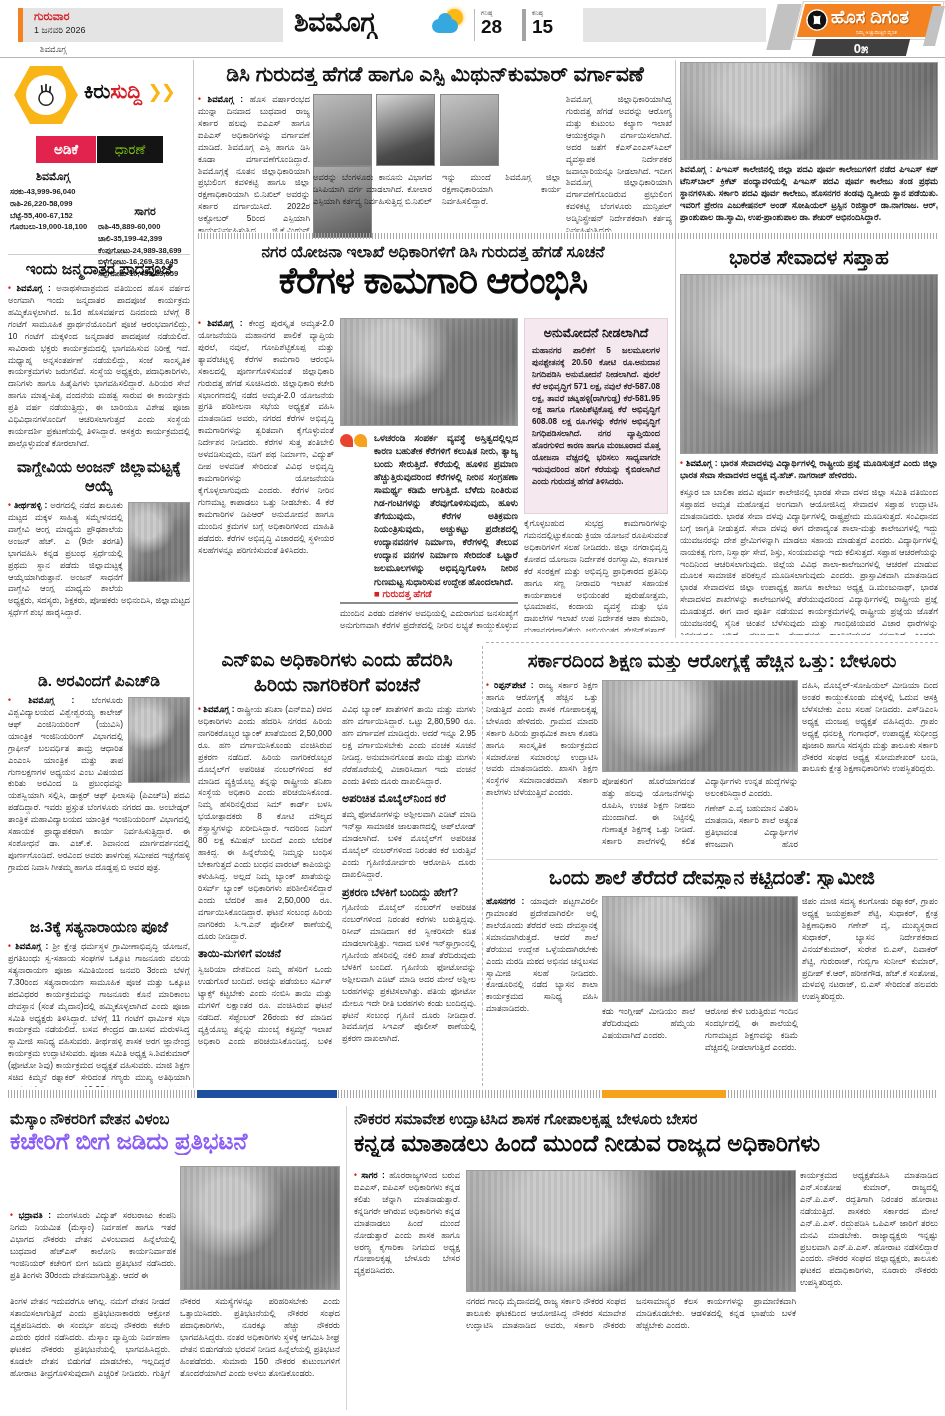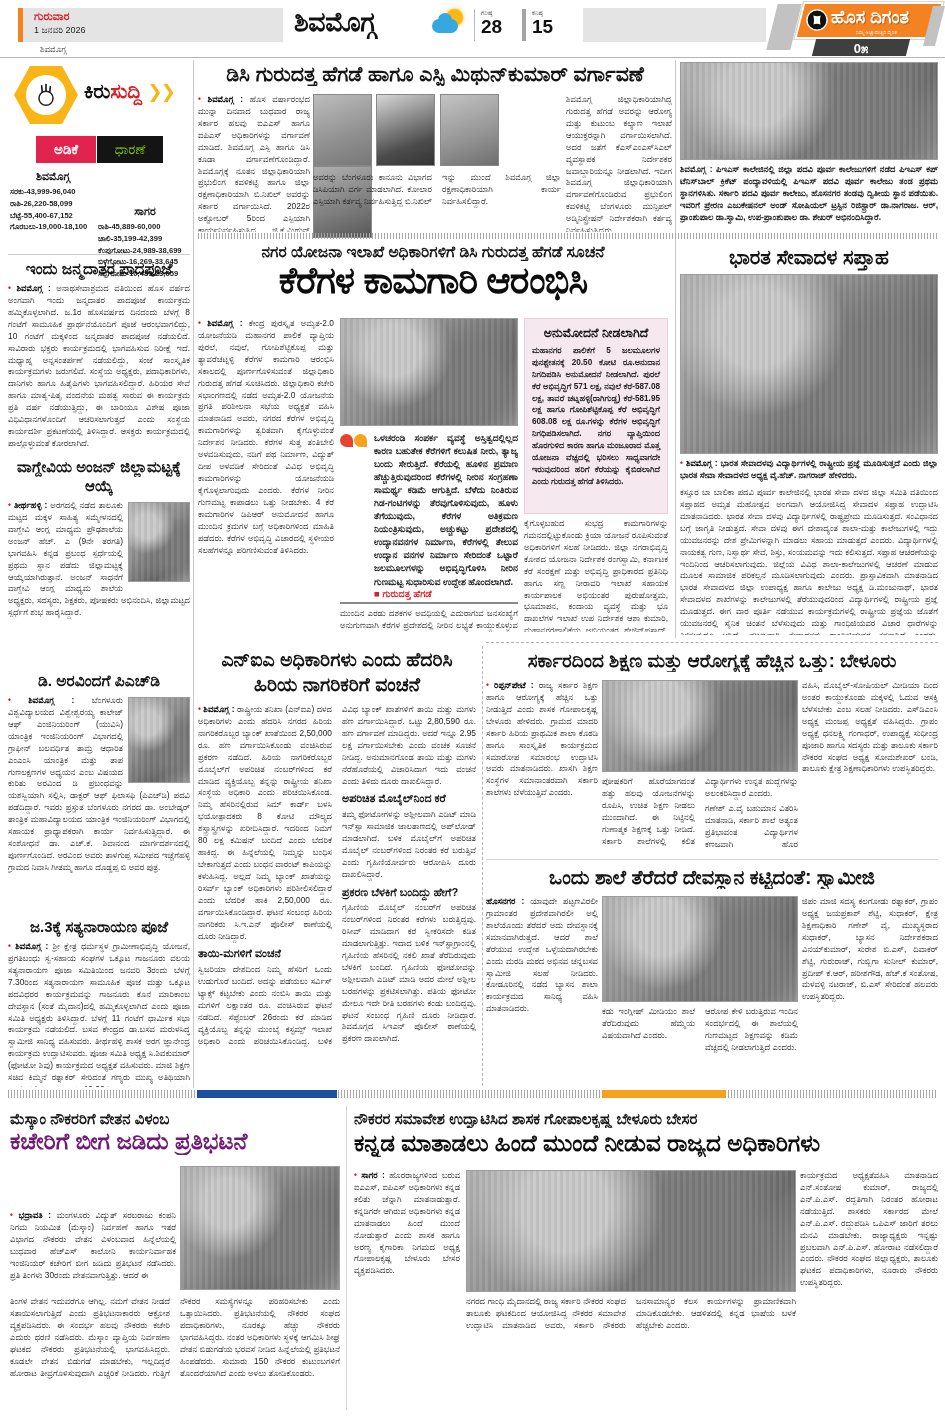--- a/index.html
+++ b/index.html
@@ -275,21 +275,21 @@
   <div class="abs bt just" style="left:802px;top:896px;width:136px;height:190px;">
     <span>ಜಿಪಂ ಮಾಜಿ ಸದಸ್ಯ ಕಲಗೋಡು ರತ್ನಾಕರ್, ಗ್ರಾಪಂ ಅಧ್ಯಕ್ಷ ಜಯಪ್ರಕಾಶ್ ಶೆಟ್ಟಿ, ಸುಧಾಕರ್, ಕ್ಷೇತ್ರ ಶಿಕ್ಷಣಾಧಿಕಾರಿ ಗಣೇಶ್ ವೈ, ಮುಖ್ಯಸ್ಥರಾದ ಸುಧಾಕರ್, ಬ್ಯಾಸನ ನಿರ್ದೇಶಕರಾದ ವಿನಯ್‌ಕುಮಾರ್, ಸುರೇಶ ಬಿ.ಎಸ್, ದಿವಾಕರ್ ಶೆಟ್ಟಿ, ಗುರುರಾಜ್, ಗುಬ್ಬಿಗಾ ಸುನೀಲ್ ಕುಮಾರ್, ಪ್ರದೀಪ್ ಕೆ.ಆರ್, ಹರೀಶಗೌಡ, ಹೆಚ್.ಕೆ ಸಂತೋಷ, ಮಳವಳ್ಳಿ ನಟರಾಜ್, ಬಿ.ಎಸ್ ಸೇರಿದಂತೆ ಹಲವರು ಉಪಸ್ಥಿತರಿದ್ದರು.</span>
   </div>
 
   <div class="abs hhatch" style="left:8px;top:1090px;width:930px;height:8px;"></div>
   <div class="abs" style="left:197px;top:1090px;width:140px;height:8px;background:#1c4fa0;"></div>
   <div class="abs" style="left:602px;top:1090px;width:124px;height:8px;background:#f6a21d;"></div>
   <div class="abs vrule" style="left:346px;top:1106px;height:304px;background:#d5d5d5;"></div>
 
   <div class="abs kick" style="left:10px;top:1110px;width:330px;font-size:15px;">ಮೆಸ್ಕಾಂ ನೌಕರರಿಗೆ ವೇತನ ವಿಳಂಬ</div>
-  <div class="abs" style="left:10px;top:1128px;width:332px;font-size:23px;font-weight:900;color:#701a75;white-space:nowrap;overflow:hidden;">ಕಚೇರಿಗೆ ಬೀಗ ಜಡಿದು ಪ್ರತಿಭಟನೆ</div>
+  <div class="abs" style="left:10px;top:1128px;width:332px;font-size:23px;font-weight:900;color:#8b5cf6;white-space:nowrap;overflow:hidden;">ಕಚೇರಿಗೆ ಬೀಗ ಜಡಿದು ಪ್ರತಿಭಟನೆ</div>
   <div class="abs bt just" style="left:10px;top:1166px;width:166px;height:128px;margin-top:44px;">
     <span class="rb">•</span>
     <span class="dl">ಭದ್ರಾವತಿ :</span>
     <span>ಮಂಗಳೂರು ವಿದ್ಯುತ್ ಸರಬರಾಜು ಕಂಪನಿ ನಿಗಮ ನಿಯಮಿತ (ಮೆಸ್ಕಾಂ) ನಿರ್ವಹಣೆ ಹಾಗೂ ಇತರೆ ವಿಭಾಗದ ನೌಕರರು ವೇತನ ವಿಳಂಬವಾದ ಹಿನ್ನೆಲೆಯಲ್ಲಿ ಬುಧವಾರ ಹೆಚ್‌ಎಸ್ ಕಾಲೋನಿ ಕಾರ್ಯನಿರ್ವಾಹಕ ಇಂಜಿನಿಯರ್ ಕಚೇರಿಗೆ ಬೀಗ ಜಡಿದು ಪ್ರತಿಭಟನೆ ನಡೆಸಿದರು. ಪ್ರತಿ ತಿಂಗಳು 30ರಂದು ವೇತನವಾಗುತ್ತಿತ್ತು. ಆದರೆ ಈ</span>
   </div>
   <div class="abs ph" style="left:180px;top:1166px;width:160px;height:124px;"></div>
   <div class="abs bt just cols2" style="left:10px;top:1296px;width:330px;height:112px;">
     <span>ತಿಂಗಳ ವೇತನ ಇದುವರೆಗೂ ಆಗಿಲ್ಲ. ನಮಗೆ ವೇತನ ನೀಡದೆ ಸತಾಯಿಸಲಾಗುತ್ತಿದೆ ಎಂದು ಪ್ರತಿಭಟನಾಕಾರರು ಆಕ್ರೋಶ ವ್ಯಕ್ತಪಡಿಸಿದರು. ಈ ಸಂದರ್ಭ ಹಲವು ನೌಕರರು ಕಚೇರಿ ಎದುರು ಧರಣಿ ನಡೆಸಿದರು. ಮೆಸ್ಕಾಂ ವ್ಯಾಪ್ತಿಯ ನಿರ್ವಹಣಾ ಘಟಕದ ನೌಕರರು ಪ್ರತಿಭಟನೆಯಲ್ಲಿ ಭಾಗವಹಿಸಿದ್ದರು. ಕೂಡಲೇ ವೇತನ ಬಿಡುಗಡೆ ಮಾಡಬೇಕು, ಇಲ್ಲದಿದ್ದರೆ ಹೋರಾಟ ತೀವ್ರಗೊಳಿಸುವುದಾಗಿ ಎಚ್ಚರಿಕೆ ನೀಡಿದರು. ಗುತ್ತಿಗೆ ನೌಕರರ ಸಮಸ್ಯೆಗಳನ್ನೂ ಪರಿಹರಿಸಬೇಕು ಎಂದು ಒತ್ತಾಯಿಸಿದರು. ಪ್ರತಿಭಟನೆಯಲ್ಲಿ ನೌಕರರ ಸಂಘದ ಪದಾಧಿಕಾರಿಗಳು, ನೂರಕ್ಕೂ ಹೆಚ್ಚು ನೌಕರರು ಭಾಗವಹಿಸಿದ್ದರು. ನಂತರ ಅಧಿಕಾರಿಗಳು ಸ್ಥಳಕ್ಕೆ ಆಗಮಿಸಿ ಶೀಘ್ರ ವೇತನ ಬಿಡುಗಡೆಯ ಭರವಸೆ ನೀಡಿದ ಹಿನ್ನೆಲೆಯಲ್ಲಿ ಪ್ರತಿಭಟನೆ ಹಿಂಪಡೆದರು. ಸುಮಾರು 150 ನೌಕರರ ಕುಟುಂಬಗಳಿಗೆ ತೊಂದರೆಯಾಗಿದೆ ಎಂದು ಅಳಲು ತೋಡಿಕೊಂಡರು.</span>
   </div>
 

